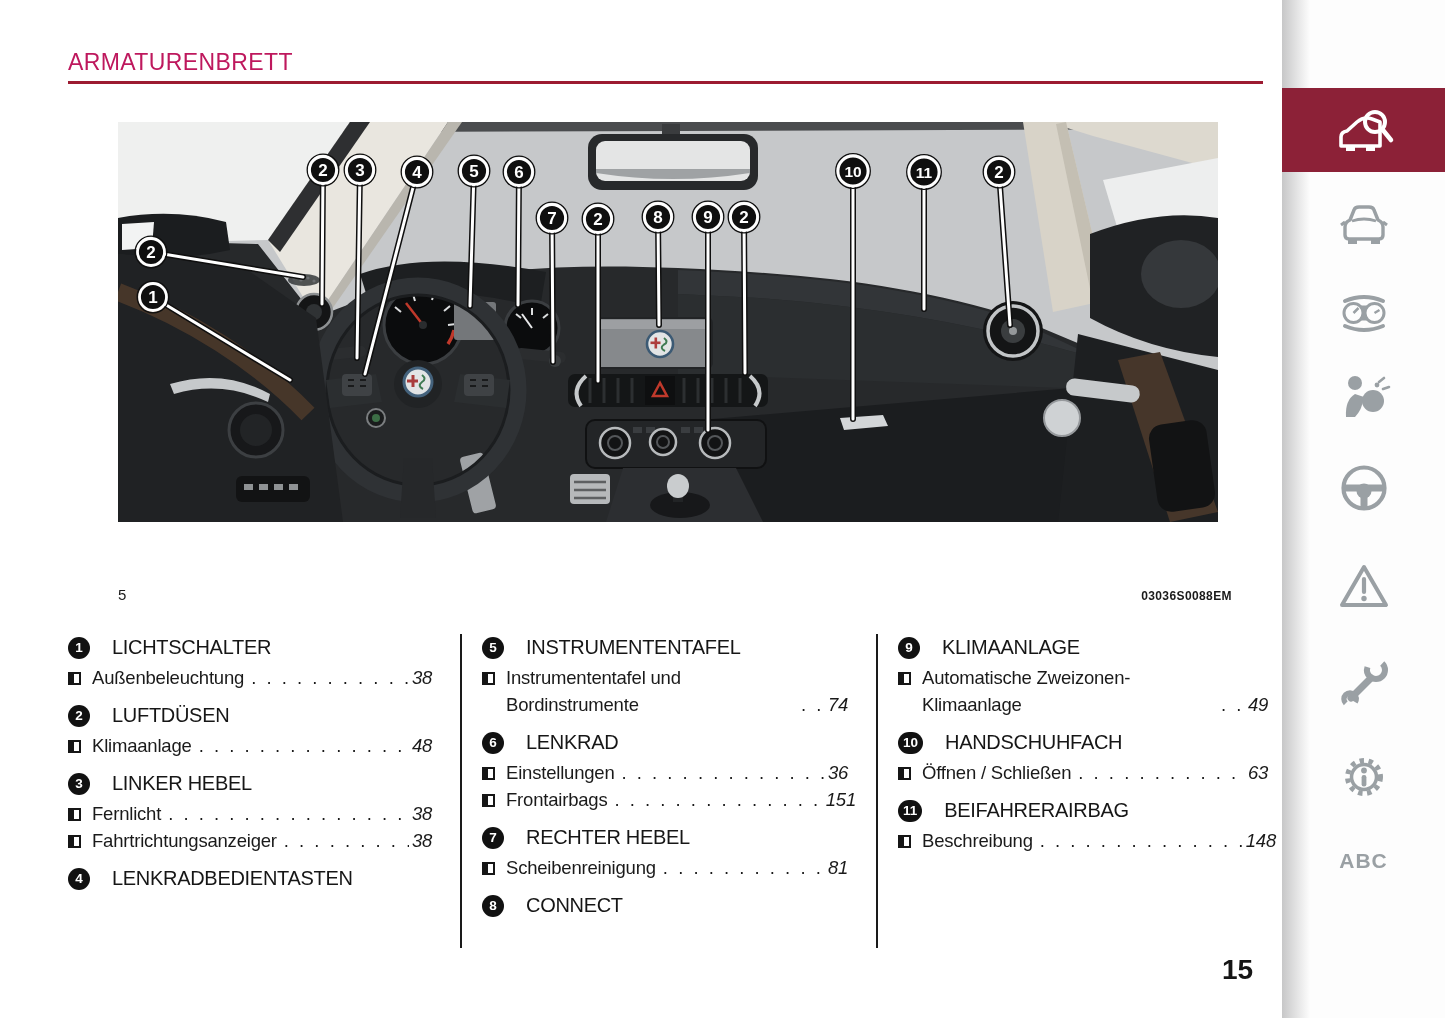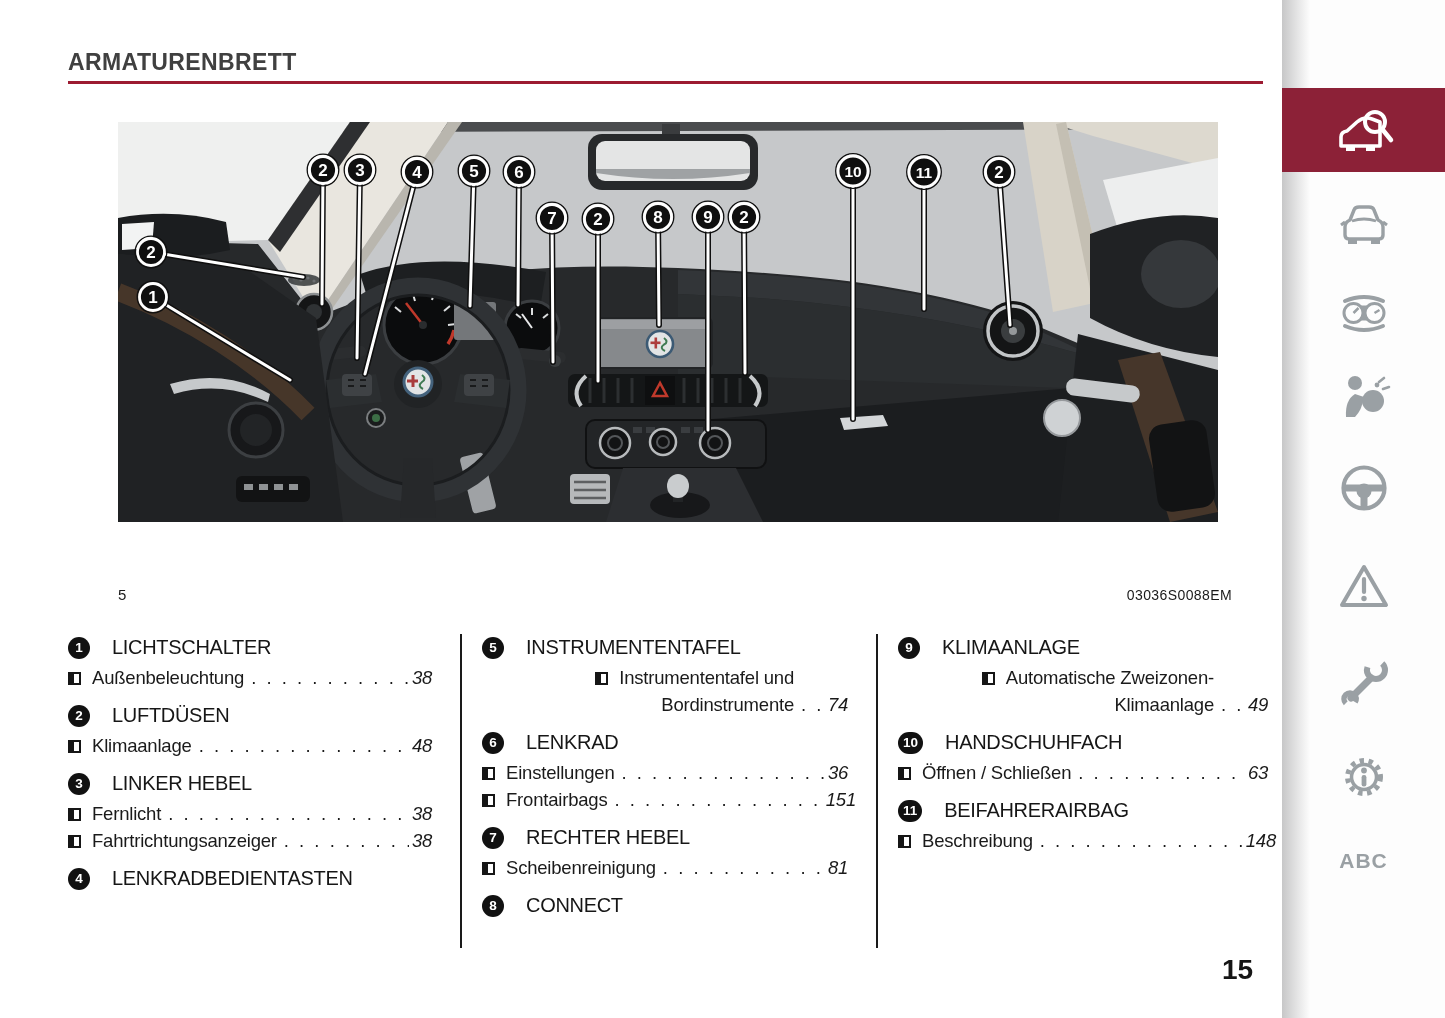--- a/index.html
+++ b/index.html
@@ -2,42 +2,42 @@
 <html><head>
 <meta charset="utf-8">
 <style>
   html,body{margin:0;padding:0;}
   body{
     width:1445px;height:1018px;position:relative;background:#ffffff;
     font-family:"Liberation Sans",sans-serif;color:#1a1a1a;overflow:hidden;
   }
   
   .doc-header{position:absolute;left:68px;top:50px;width:1195px;}
-  .doc-header h1{margin:0;font-size:23px;font-weight:bold;letter-spacing:.4px;color:#404040;line-height:25px;}
+  .doc-header h1{margin:0;font-size:23px;font-weight:normal;letter-spacing:.4px;color:#be185d;line-height:25px;}
   .title-rule{height:2.5px;background:#9c1b31;margin-top:6px;}
   
   .dash-figure{position:absolute;left:118px;top:122px;width:1100px;height:400px;margin:0;}
   .dash-figure svg{display:block;width:1100px;height:400px;}
   .fig-meta{position:absolute;left:118px;top:586px;width:1114px;display:flex;justify-content:space-between;align-items:baseline;}
   .fig-num{font-size:15px;}
-  .fig-code{font-size:14px;font-weight:normal;letter-spacing:.4px;}
+  .fig-code{font-size:12px;font-weight:bold;letter-spacing:.4px;}
   
   .legend{position:absolute;left:68px;top:634px;width:1208px;display:grid;
           grid-template-columns:372px 2px 374px 2px 378px;column-gap:20px;align-items:start;}
   .legend-divider{background:#1a1a1a;width:2px;height:314px;}
   .legend-col{min-width:0;}
   .item{margin-bottom:6px;}
   .item-head{display:flex;align-items:center;gap:9px;margin:13px 0 5px 0;}
   .item:first-child .item-head{margin-top:2px;}
   .lnum{min-width:22px;height:22px;border-radius:999px;background:#111;color:#fff;
         font-size:13.5px;font-weight:bold;display:inline-flex;align-items:center;justify-content:center;
         padding:0 5px;box-sizing:border-box;}
   .ltitle{font-size:20px;letter-spacing:-.3px;color:#161616;margin-left:13px;}
   .sub{display:flex;align-items:flex-end;font-size:18.5px;line-height:27px;letter-spacing:-.2px;}
-  .sub-main{flex:0 1 auto;min-width:0;text-align:right;}
+  .sub-main{flex:0 1 auto;min-width:0;}
   .sub-text{display:block;padding-left:24px;text-indent:-24px;}
   .bullet{display:inline-block;width:13px;height:13px;border:2.5px solid #161616;border-left-width:6px;
           box-sizing:border-box;margin-right:11px;position:relative;top:1px;text-indent:0;}
   .leader{flex:1 1 24px;min-width:24px;overflow:hidden;white-space:nowrap;margin:0 3px 0 7px;
           letter-spacing:2.5px;color:#1a1a1a;}
   .leader::after{content:". . . . . . . . . . . . . . . . . . . . . . . . . . . . . . . . . . . . . . . .";}
   .pg{flex:0 0 auto;min-width:28px;text-align:left;font-style:italic;}
   
   .page-number{position:absolute;left:1222px;top:954px;font-size:28px;font-weight:bold;color:#161616;}
   

